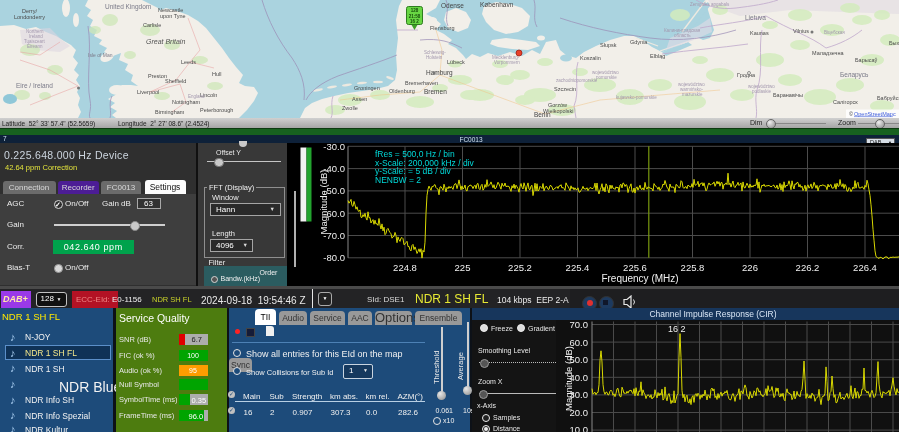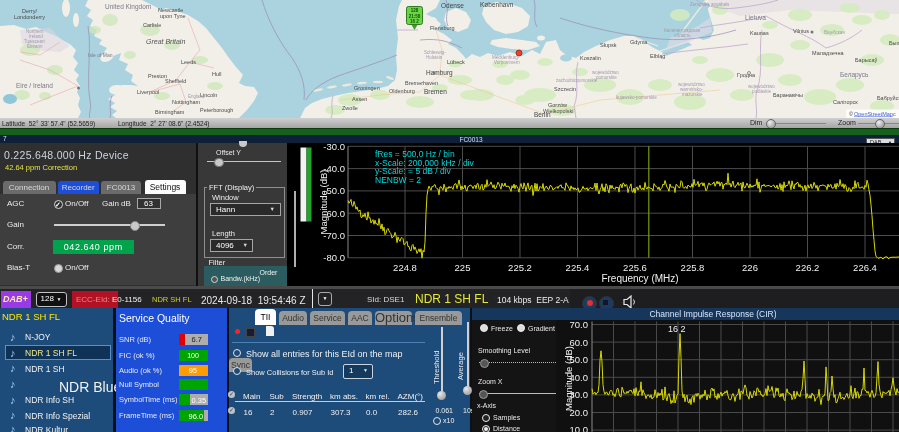--- a/index.html
+++ b/index.html
@@ -267,21 +267,21 @@
   <div class="t" style="left:3px;top:0px;font-size:6.5px;color:#cfe0f0;">7</div>
   <div class="t" style="left:430px;top:0.5px;width:82px;text-align:center;font-size:6.5px;color:#cfe0f0;">FC0013</div>
 </div>
 <div class="ab" style="left:866px;top:137.5px;width:29px;height:7px;background:#d7dee6;border:0.5px solid #555;font-size:5.5px;color:#111;line-height:7px;padding-left:3px;box-sizing:border-box;">DAB<span style="float:right;margin-right:2px;font-size:4px;">▼</span></div>
 
 <div class="ab" style="left:0px;top:143px;width:236px;height:145px;background:#2f2f2f;">
   <div class="t" style="left:4px;top:5.5px;font-size:10.5px;letter-spacing:0.3px;color:#ccd5df;">0.225.648.000 Hz Device</div>
   <div class="t" style="left:5px;top:20px;font-size:7.5px;color:#e3e33c;">42.64 ppm Correction</div>
 
   <div class="ab" style="left:2.5px;top:38px;width:53px;height:12.5px;background:#6b6b6b;border-radius:3px 3px 0 0;text-align:center;line-height:13px;font-size:8px;color:#d8d8d8;">Connection</div>
-  <div class="ab" style="left:57.5px;top:38px;width:41.5px;height:12.5px;background:#1d4ed8;border-radius:3px 3px 0 0;text-align:center;line-height:13px;font-size:8px;color:#d8d8d8;">Recorder</div>
+  <div class="ab" style="left:57.5px;top:38px;width:41.5px;height:12.5px;background:#4c1d95;border-radius:3px 3px 0 0;text-align:center;line-height:13px;font-size:8px;color:#d8d8d8;">Recorder</div>
   <div class="ab" style="left:101px;top:38px;width:40px;height:12.5px;background:#6b6b6b;border-radius:3px 3px 0 0;text-align:center;line-height:13px;font-size:8px;color:#d8d8d8;">FC0013</div>
   <div class="ab" style="left:144.5px;top:37px;width:41px;height:13.5px;background:#fcfcfc;border-radius:3px 3px 0 0;text-align:center;line-height:14px;font-size:8.5px;color:#111;">Settings</div>
 
   <div class="ab" style="left:0px;top:50.5px;width:196px;height:91.5px;background:#3e3e3e;"></div>
   <div class="t" style="left:7px;top:56px;font-size:8px;color:#ececec;">AGC</div>
   <div class="ab" style="left:53.5px;top:56.5px;width:9px;height:9px;border-radius:50%;background:#2e2e2e;border:1px solid #d8d8d8;box-sizing:border-box;color:#fff;font-size:7px;font-weight:bold;line-height:8px;text-align:center;">✓</div>
   <div class="t" style="left:65px;top:56px;font-size:8px;color:#ececec;">On/Off</div>
   <div class="t" style="left:102px;top:56px;font-size:8px;color:#ececec;">Gain dB</div>
   <div class="ab" style="left:136.5px;top:54.5px;width:24px;height:11.5px;border:1px solid #a8a8a8;background:#323232;box-sizing:border-box;text-align:center;line-height:10px;font-size:8px;color:#fff;">63</div>
   <div class="t" style="left:7px;top:77px;font-size:8px;color:#ececec;">Gain</div>
@@ -404,21 +404,21 @@
     <div class="t" style="left:10px;top:70px;font-size:11px;color:#a8cdf0;">♪</div>
         <div class="t" style="left:25px;top:71.5px;font-size:14px;color:#f2f2f2;padding-left:34px;">NDR Blue</div>
     <div class="t" style="left:10px;top:86px;font-size:11px;color:#a8cdf0;">♪</div>
         <div class="t" style="left:25px;top:87.5px;font-size:8.5px;color:#f2f2f2;">NDR Info SH</div>
     <div class="t" style="left:10px;top:101.5px;font-size:11px;color:#a8cdf0;">♪</div>
         <div class="t" style="left:25px;top:103px;font-size:8.5px;color:#f2f2f2;">NDR Info Spezial</div>
     <div class="t" style="left:10px;top:115.5px;font-size:11px;color:#a8cdf0;">♪</div>
         <div class="t" style="left:25px;top:117px;font-size:8.5px;color:#f2f2f2;">NDR Kultur</div>
   </div>
 
-  <div class="ab" style="left:115.5px;top:0px;width:111.5px;height:124.5px;background:#1d4ed8;">
+  <div class="ab" style="left:115.5px;top:0px;width:111.5px;height:124.5px;background:#4d7c0f;">
     <div class="t" style="left:3.5px;top:4px;font-size:10.5px;color:#fff;">Service Quality</div>
     <div class="t" style="left:3.5px;top:27px;font-size:7.5px;color:#e8e8e8;">SNR (dB)</div>
     <div class="ab" style="left:63px;top:26px;width:29px;height:11px;background:#adadad;">
           <div class="ab" style="left:0px;top:0px;width:6px;height:11px;background:#e00000;"></div>
           <div class="t" style="left:13px;top:1.5px;font-size:7.5px;color:#222;">6.7</div>
         </div>
     <div class="t" style="left:3.5px;top:43px;font-size:7.5px;color:#e8e8e8;">FIC (ok %)</div>
     <div class="ab" style="left:63px;top:42px;width:29px;height:11px;background:#00a400;text-align:center;line-height:11px;font-size:7px;color:#fff;">100</div>
     <div class="t" style="left:3.5px;top:58.5px;font-size:7.5px;color:#e8e8e8;">Audio (ok %)</div>
     <div class="ab" style="left:63px;top:57.5px;width:29px;height:11px;background:#ff9d00;text-align:center;line-height:11px;font-size:7px;color:#fff;">95</div>

